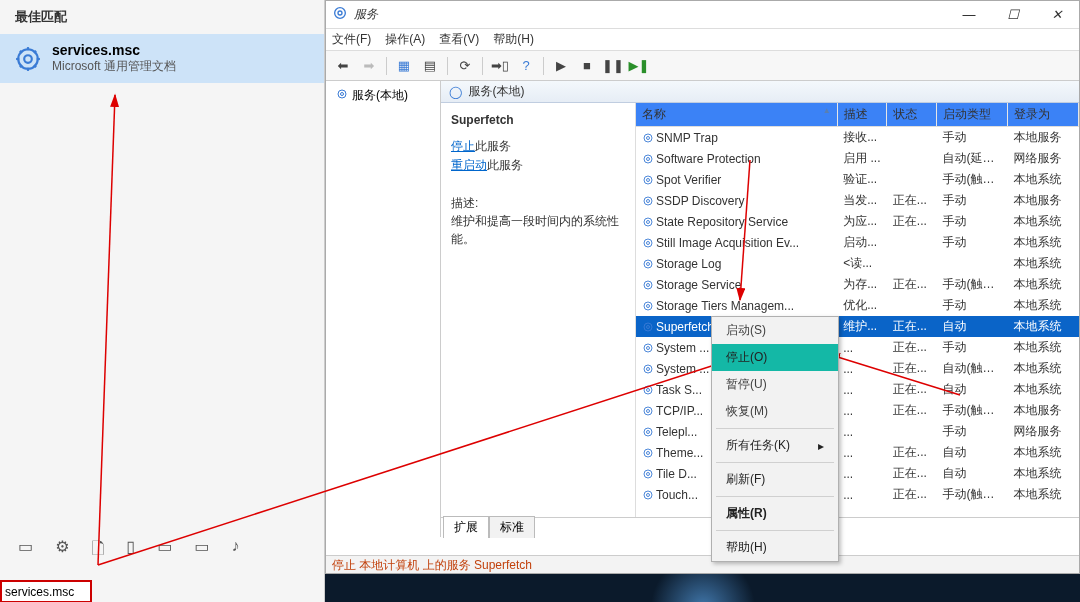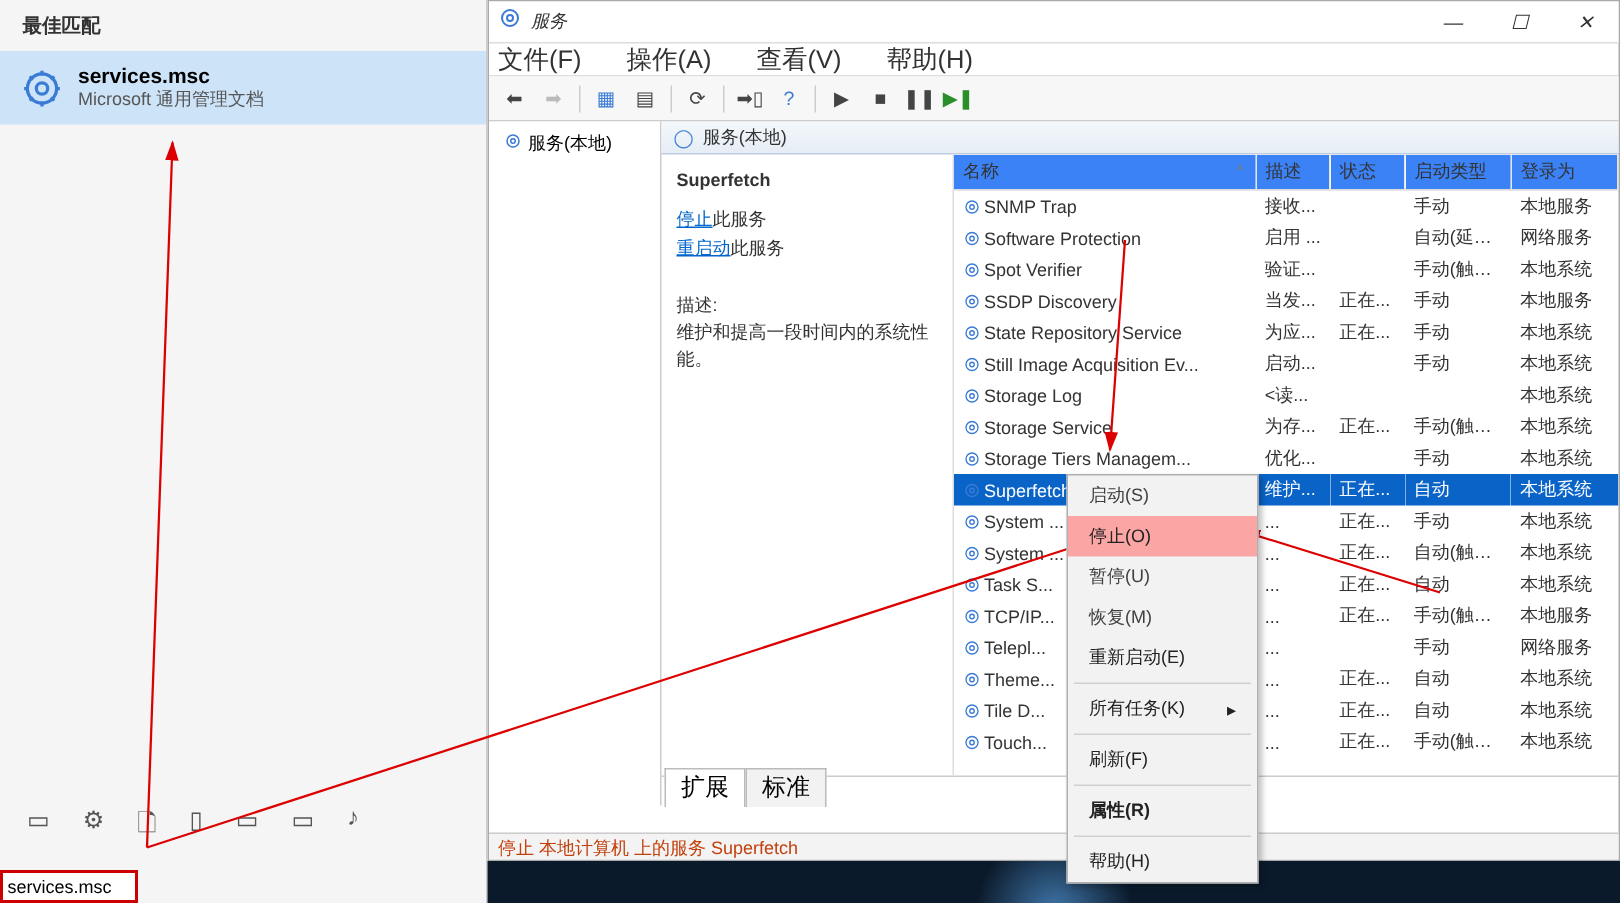--- a/index.html
+++ b/index.html
@@ -21,21 +21,21 @@
 .search-input { width: 100%; height: 100%; border: none; outline: none; font-size: 12px; padding: 0 3px; }
 
 
 .services-window { position: absolute; left: 325px; top: 0; right: 0; height: 574px; background: #fff; border: 1px solid #aaa; }
 .titlebar { height: 28px; display: flex; align-items: center; background: #fff; border-bottom: 1px solid #ddd; font-style: italic; }
 .titlebar .ticon { margin: 0 6px; }
 .titlebar .title { font-size: 12px; color: #333; flex: 1; }
 .win-controls { display: flex; }
 .win-btn { width: 44px; height: 28px; display: flex; align-items: center; justify-content: center; font-size: 13px; color: #333; }
 
-.menubar { height: 22px; display: flex; align-items: center; padding: 0 6px; gap: 30px; font-size: 17px; color: #333; border-bottom: 1px solid #ddd; }
+.menubar { height: 22px; display: flex; align-items: center; padding: 0 6px; gap: 14px; font-size: 12px; color: #333; border-bottom: 1px solid #ddd; }
 
 .toolbar { height: 30px; display: flex; align-items: center; padding: 0 6px; gap: 4px; background: #f7f7f7; border-bottom: 1px solid #ccc; }
 .tbtn { width: 22px; height: 22px; display: flex; align-items: center; justify-content: center; font-size: 13px; color: #444; border: 1px solid transparent; }
 .tsep { width: 1px; height: 18px; background: #ccc; margin: 0 2px; }
 
 .svc-body { display: flex; height: calc(100% - 28px - 22px - 30px - 36px); }
 .tree-pane { width: 115px; border-right: 1px solid #ccc; background: #fff; padding: 4px 6px; }
 .tree-item { font-size: 12px; padding: 2px 4px; display: flex; align-items: center; gap: 4px; }
 
 .detail-pane { flex: 1; display: flex; }
@@ -63,26 +63,26 @@
 .col-name { width: 170px; max-width: 170px; }
 .col-desc { width: 42px; max-width: 42px; }
 .col-stat { width: 42px; max-width: 42px; }
 .col-start { width: 60px; max-width: 60px; }
 .col-logon { width: 60px; max-width: 60px; }
 
 
 .context-menu { position: absolute; left: 711px; top: 316px; width: 128px; background: #f2f2f2; border: 1px solid #b0b0b0; box-shadow: 2px 2px 4px rgba(0,0,0,.25); font-size: 12px; z-index: 50; }
 .ctx-item { padding: 5px 14px; color: #222; }
 .ctx-item.disabled { color: #404040; }
-.ctx-item.highlight { background: #fca5a5; }
+.ctx-item.highlight { background: #14b8a6; }
 .ctx-item.sub { display: flex; justify-content: space-between; align-items: center; }
 .ctx-sep { height: 1px; background: #d0d0d0; margin: 3px 4px; }
 
 .tabs-bottom { height: 20px; display: flex; align-items: flex-end; padding-left: 2px; gap: 0; border-top: 1px solid #ccc; margin-top: auto; }
-.tabitem { font-size: 16px; padding: 2px 10px; border: 1px solid #bbb; border-bottom: none; background: #f2f2f2; position: relative; top: 1px; }
+.tabitem { font-size: 12px; padding: 2px 10px; border: 1px solid #bbb; border-bottom: none; background: #f2f2f2; position: relative; top: 1px; }
 .tabitem.active { background: #fff; }
 
 .statusbar { position: absolute; left: 0; right: 0; bottom: 0; height: 18px; background: #f3f3f3; border-top: 1px solid #ccc; font-size: 12px; padding: 1px 6px; color: #c2410c; }
 
 
 .taskbar { position: absolute; left: 325px; bottom: 0; right: 0; height: 28px; background: #0b1a2b; }
 .taskbar .glow { position: absolute; left: 50%; bottom: 0; width: 160px; height: 28px; background: radial-gradient(circle at 50% 120%, rgba(100,180,255,.6), transparent 60%); transform: translateX(-50%); }
 
 
 .arrow { position: absolute; pointer-events: none; }
@@ -449,21 +449,20 @@
   </div>
 
   <div class="statusbar">停止 本地计算机 上的服务 Superfetch</div>
 </div>
 
 <div class="context-menu">
   <div class="ctx-item disabled">启动(S)</div>
   <div class="ctx-item highlight">停止(O)</div>
   <div class="ctx-item disabled">暂停(U)</div>
   <div class="ctx-item disabled">恢复(M)</div>
-  <div class="ctx-item">重新启动(E)</div>
   <div class="ctx-sep"></div>
   <div class="ctx-item sub">
       <span>所有任务(K)</span>
       <span>▸</span>
     </div>
   <div class="ctx-sep"></div>
   <div class="ctx-item">刷新(F)</div>
   <div class="ctx-sep"></div>
   <div class="ctx-item" style="font-weight:600">属性(R)</div>
   <div class="ctx-sep"></div>

